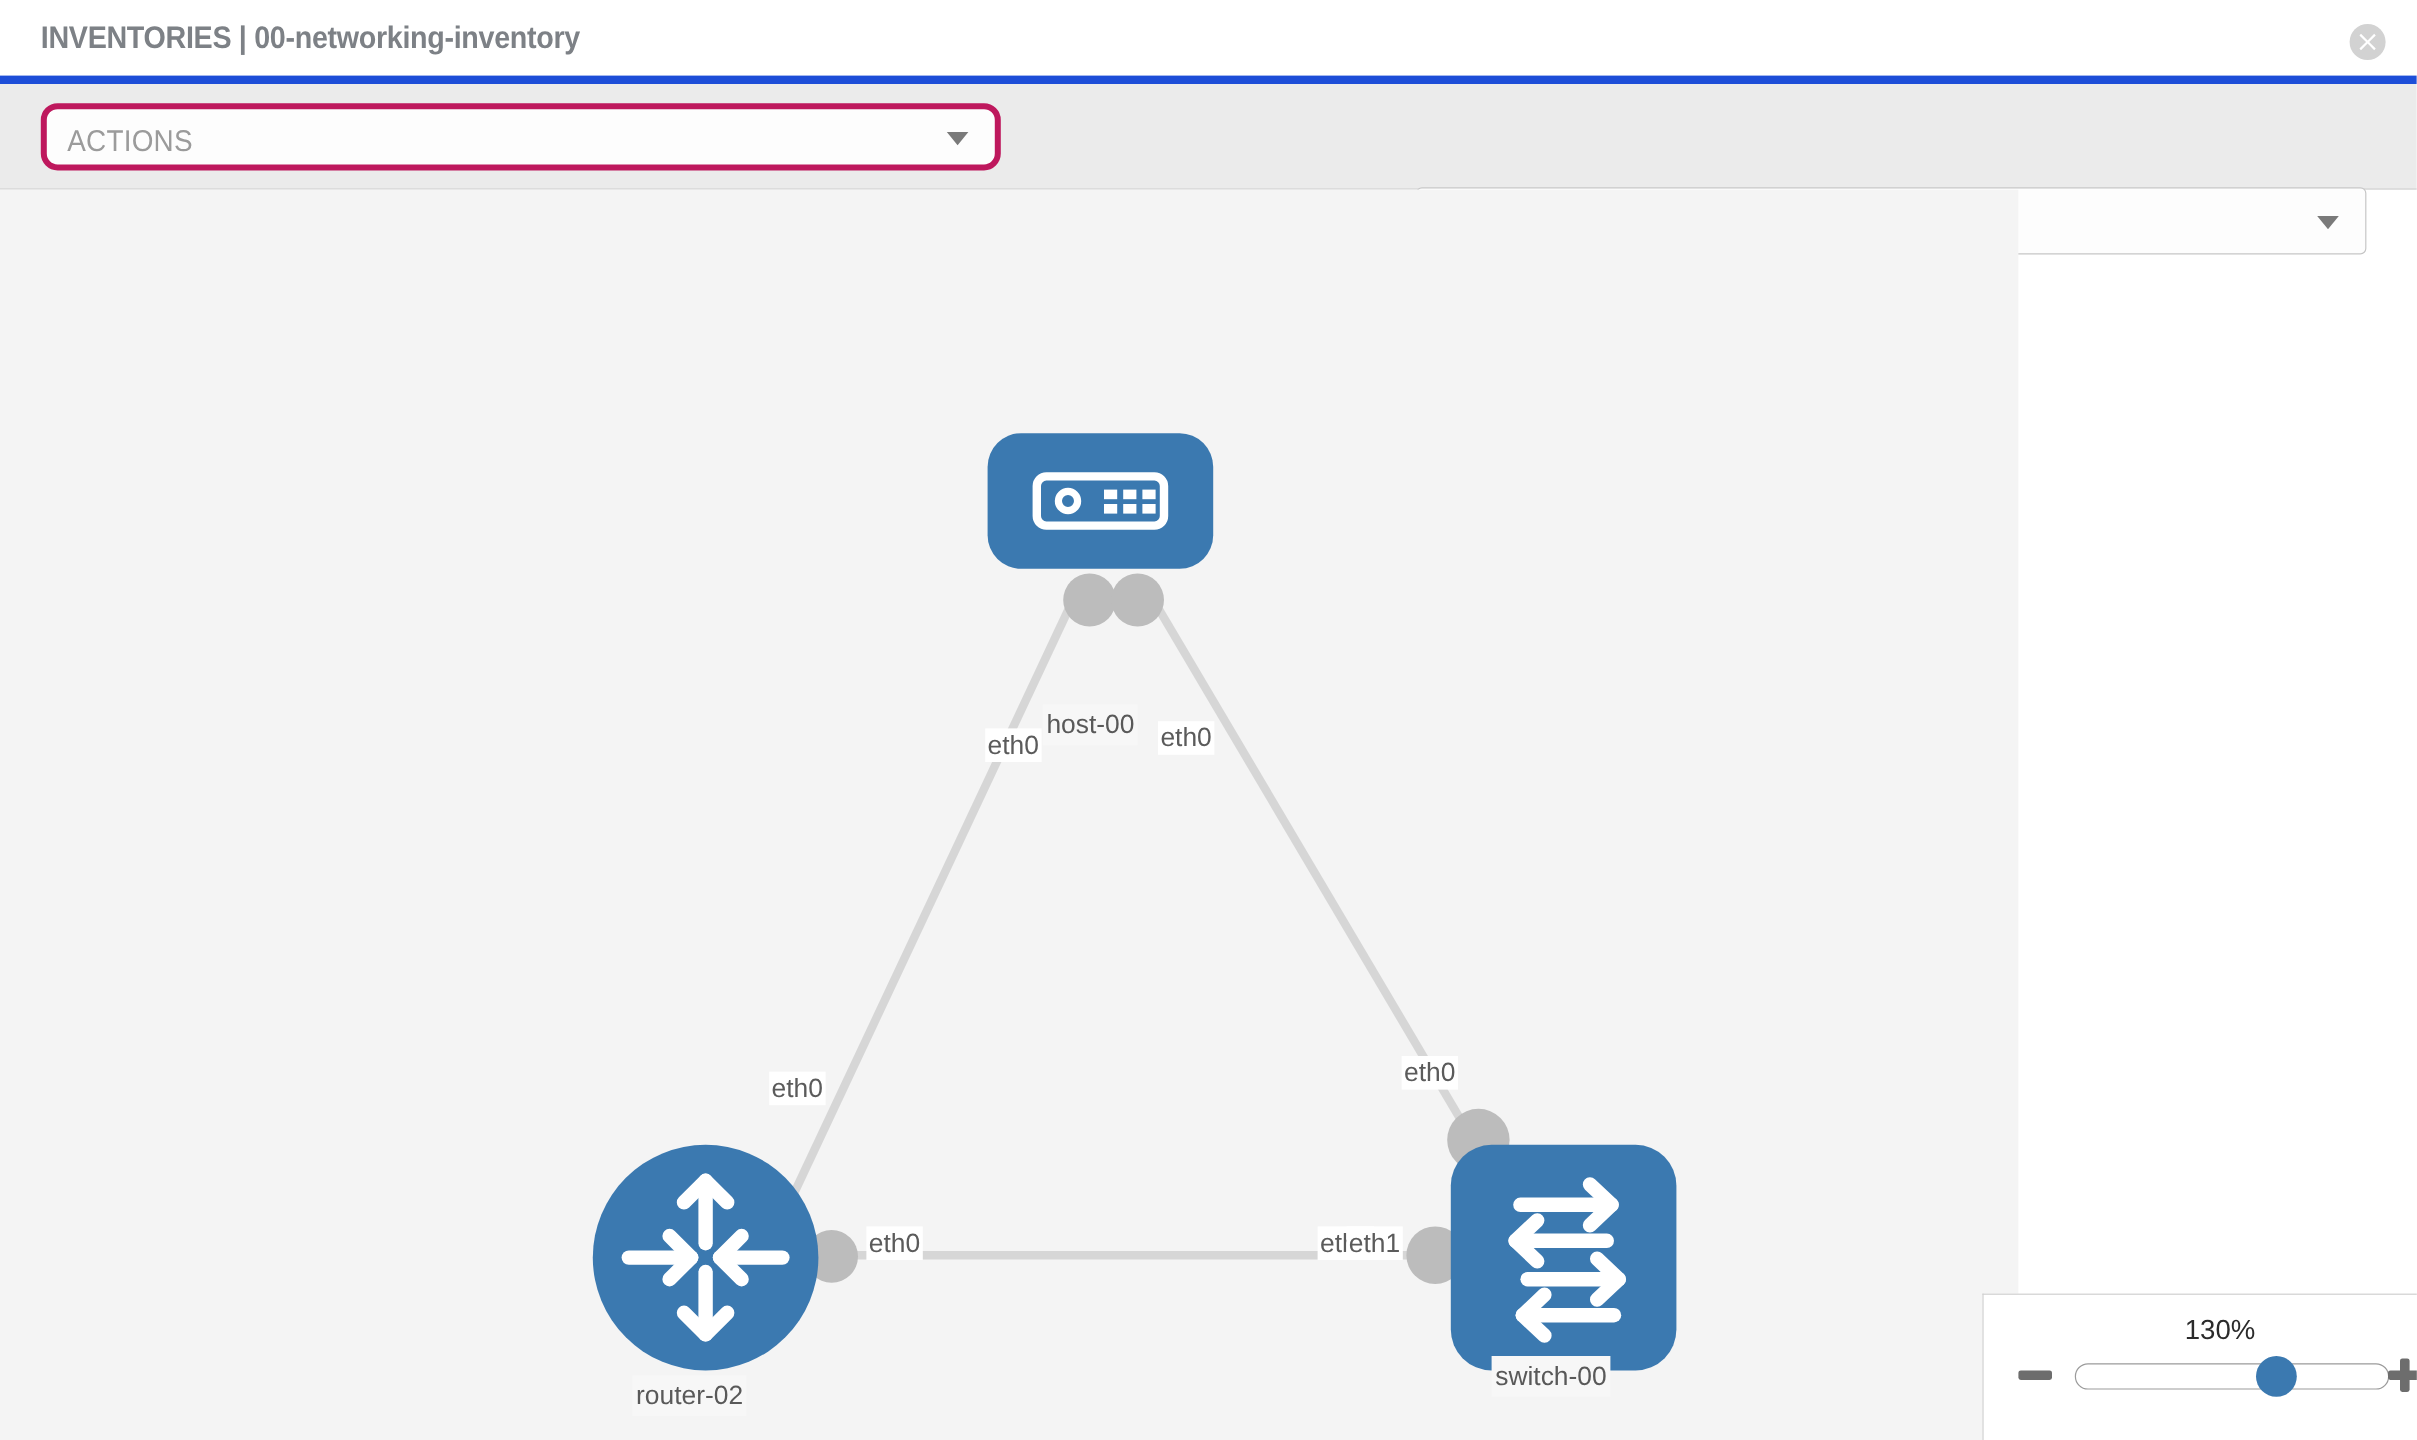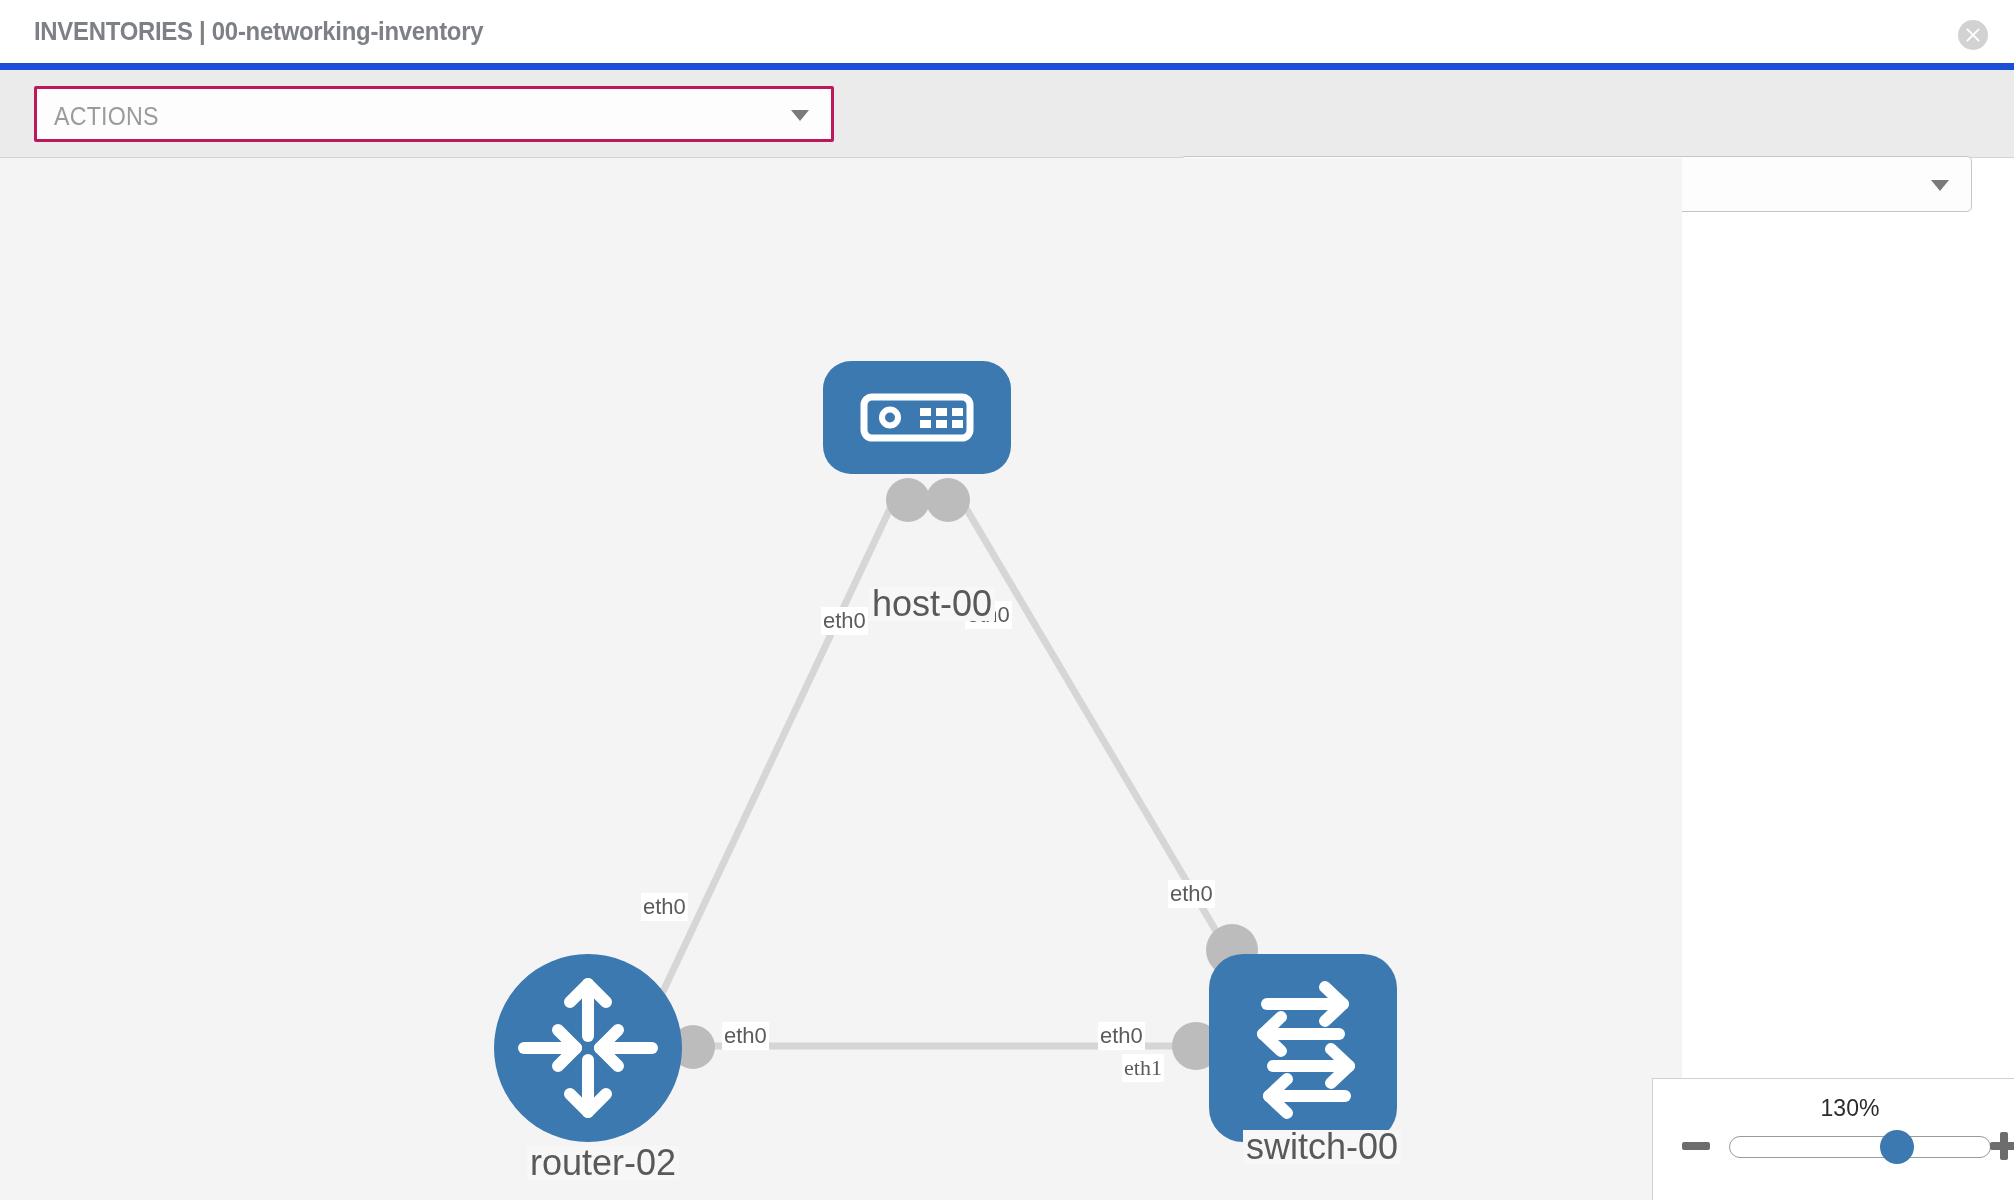--- a/index.html
+++ b/index.html
@@ -65,22 +65,22 @@
     border-bottom: 1px solid #d3d3d3;
     box-sizing: border-box;
   }
   .actions-select {
     position: absolute;
     left: 34px;
     top: 16px;
     width: 800px;
     height: 56px;
     background: #fdfdfd;
-    border: 3px solid #be185d;
-    border-radius: 2px;
+    border: 5px solid #be185d;
+    border-radius: 14px;
     box-sizing: border-box;
     cursor: pointer;
     text-align: center;
   }
   .actions-select .label {
     position: absolute;
     left: 17px;
     top: 13px;
     font-size: 25px;
     color: #9b9b9b;
@@ -158,21 +158,21 @@
     font-size: 22px;
     line-height: 26px;
     padding: 1px 2px;
     white-space: nowrap;
     font-family: "Liberation Sans", sans-serif;
   }
   .node-label {
     position: absolute;
     background: #f7f7f7;
     color: #595959;
-    font-size: 36px;
+    font-size: 22px;
     line-height: 34px;
     padding: 0 3px;
     white-space: nowrap;
     font-family: "Liberation Sans", sans-serif;
     text-align: right;
   }
 
   
   .zoom-panel {
     position: absolute;
@@ -343,21 +343,21 @@
         </g>
       </g>
     </svg>
 
     <div class="if-label" style="left:821px; top:449px;">eth0</div>
     <div class="if-label" style="left:965px; top:443px;">eth0</div>
     <div class="if-label" style="left:641px; top:735px;">eth0</div>
     <div class="if-label" style="left:1168px; top:722px;">eth0</div>
     <div class="if-label" style="left:722px; top:864px;">eth0</div>
     <div class="if-label" style="left:1098px; top:864px;">eth0</div>
-    <div class="if-label" style="left:1122px; top:896px;font-family:Liberation Serif, serif;">eth1</div>
+    <div class="if-label" style="left:1122px; top:864px;">eth1</div>
 
     <div class="node-label" style="left:869px; top:429px;">host-00</div>
     <div class="node-label" style="left:527px; top:988px;">router-02</div>
     <div class="node-label" style="left:1243px; top:972px;">switch-00</div>
   </div>
 
   <div class="zoom-panel">
     <div class="zoom-value">130%</div>
 
     <div class="zoom-minus">

